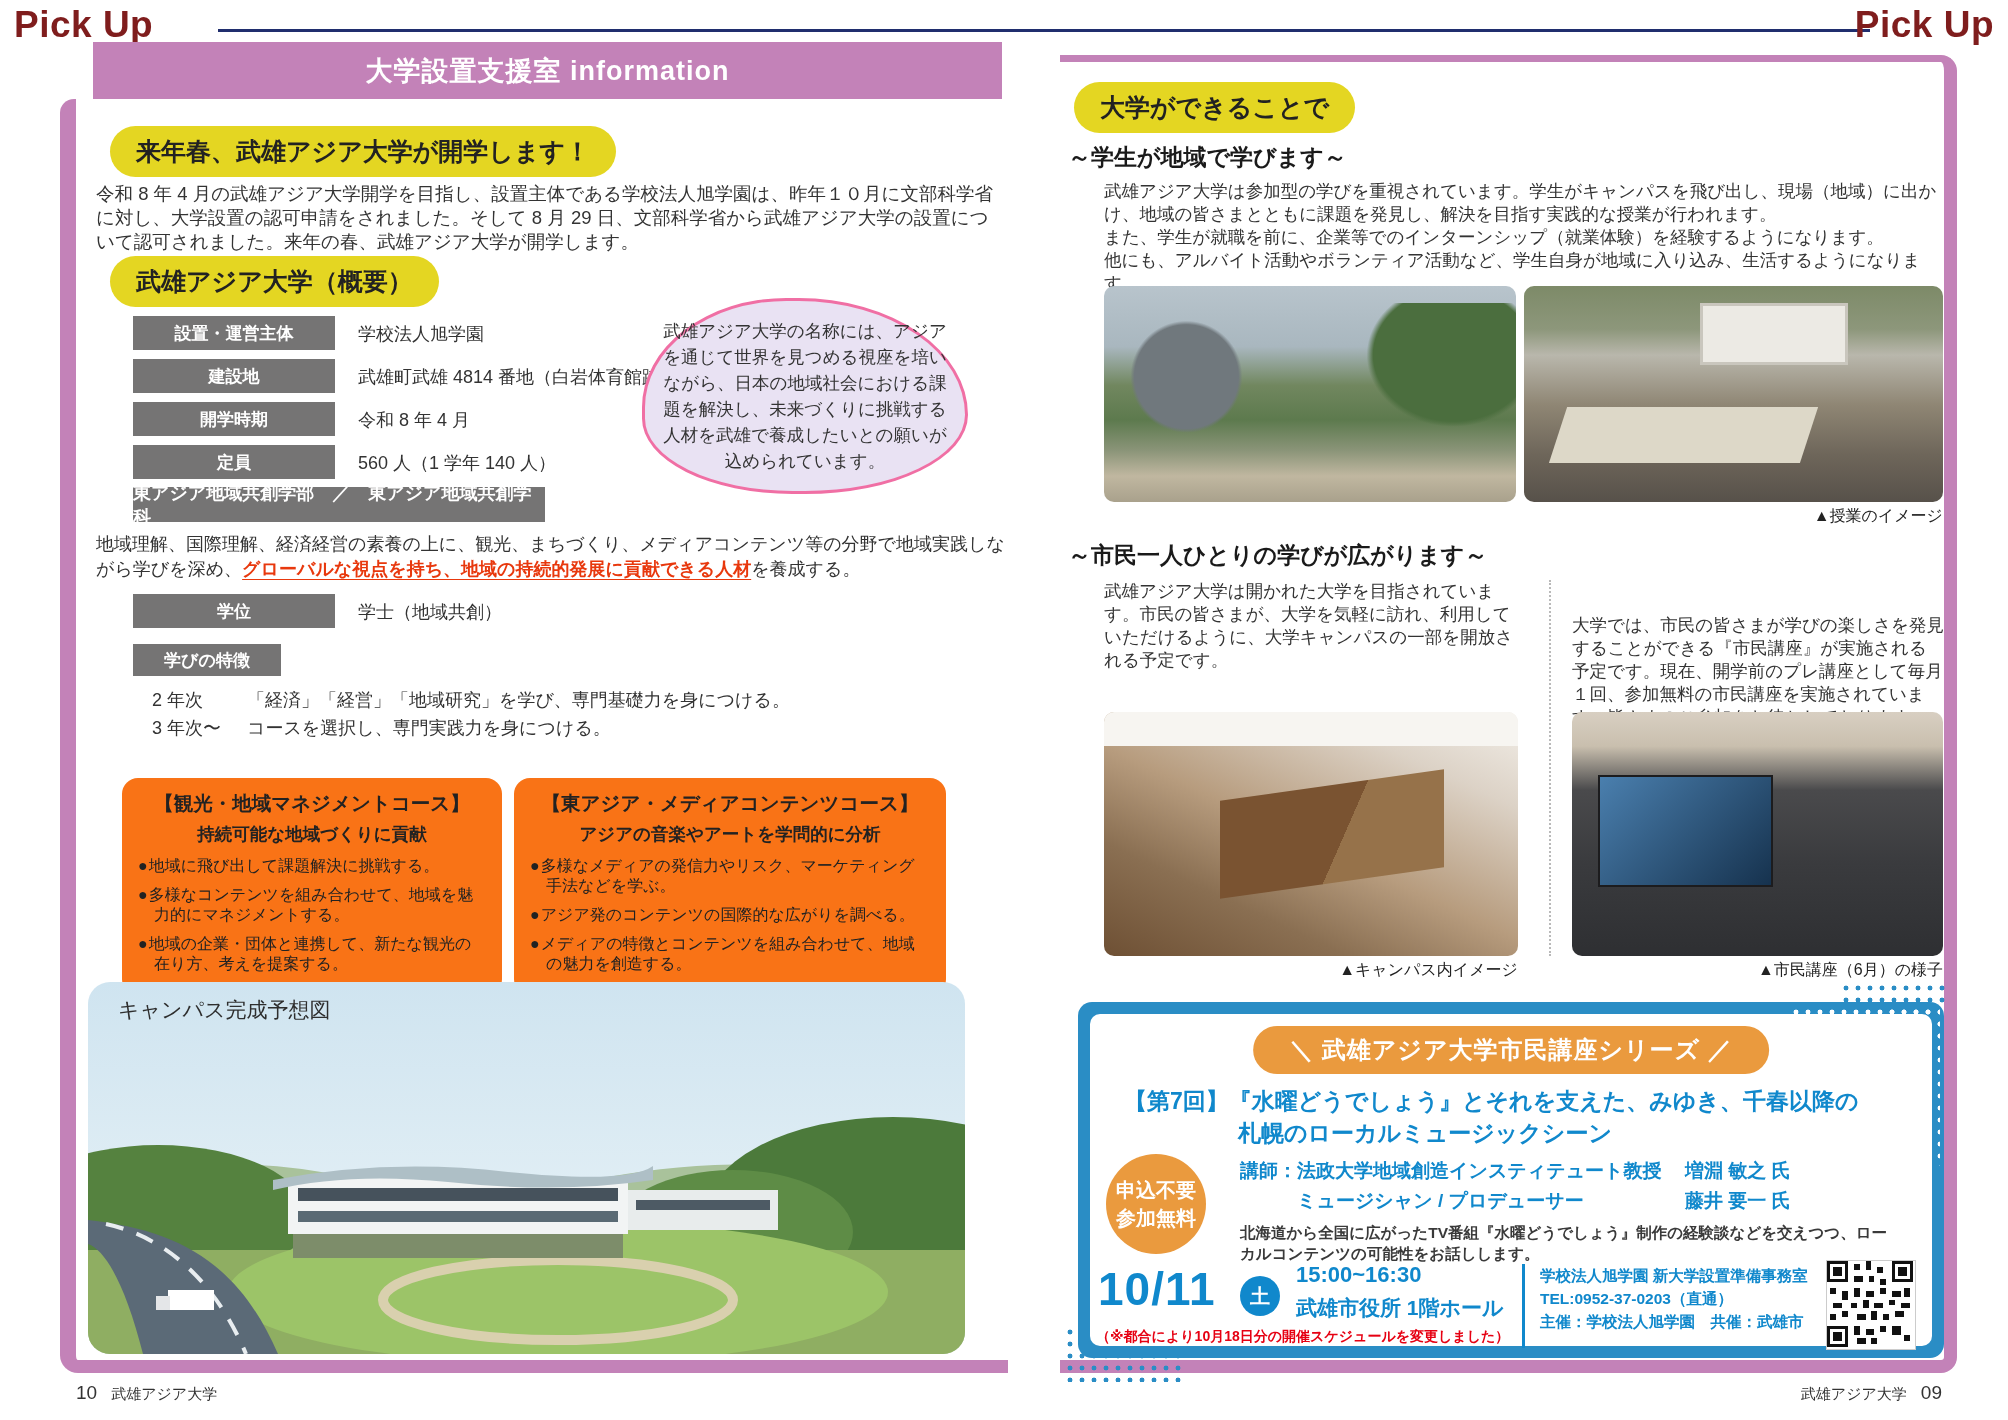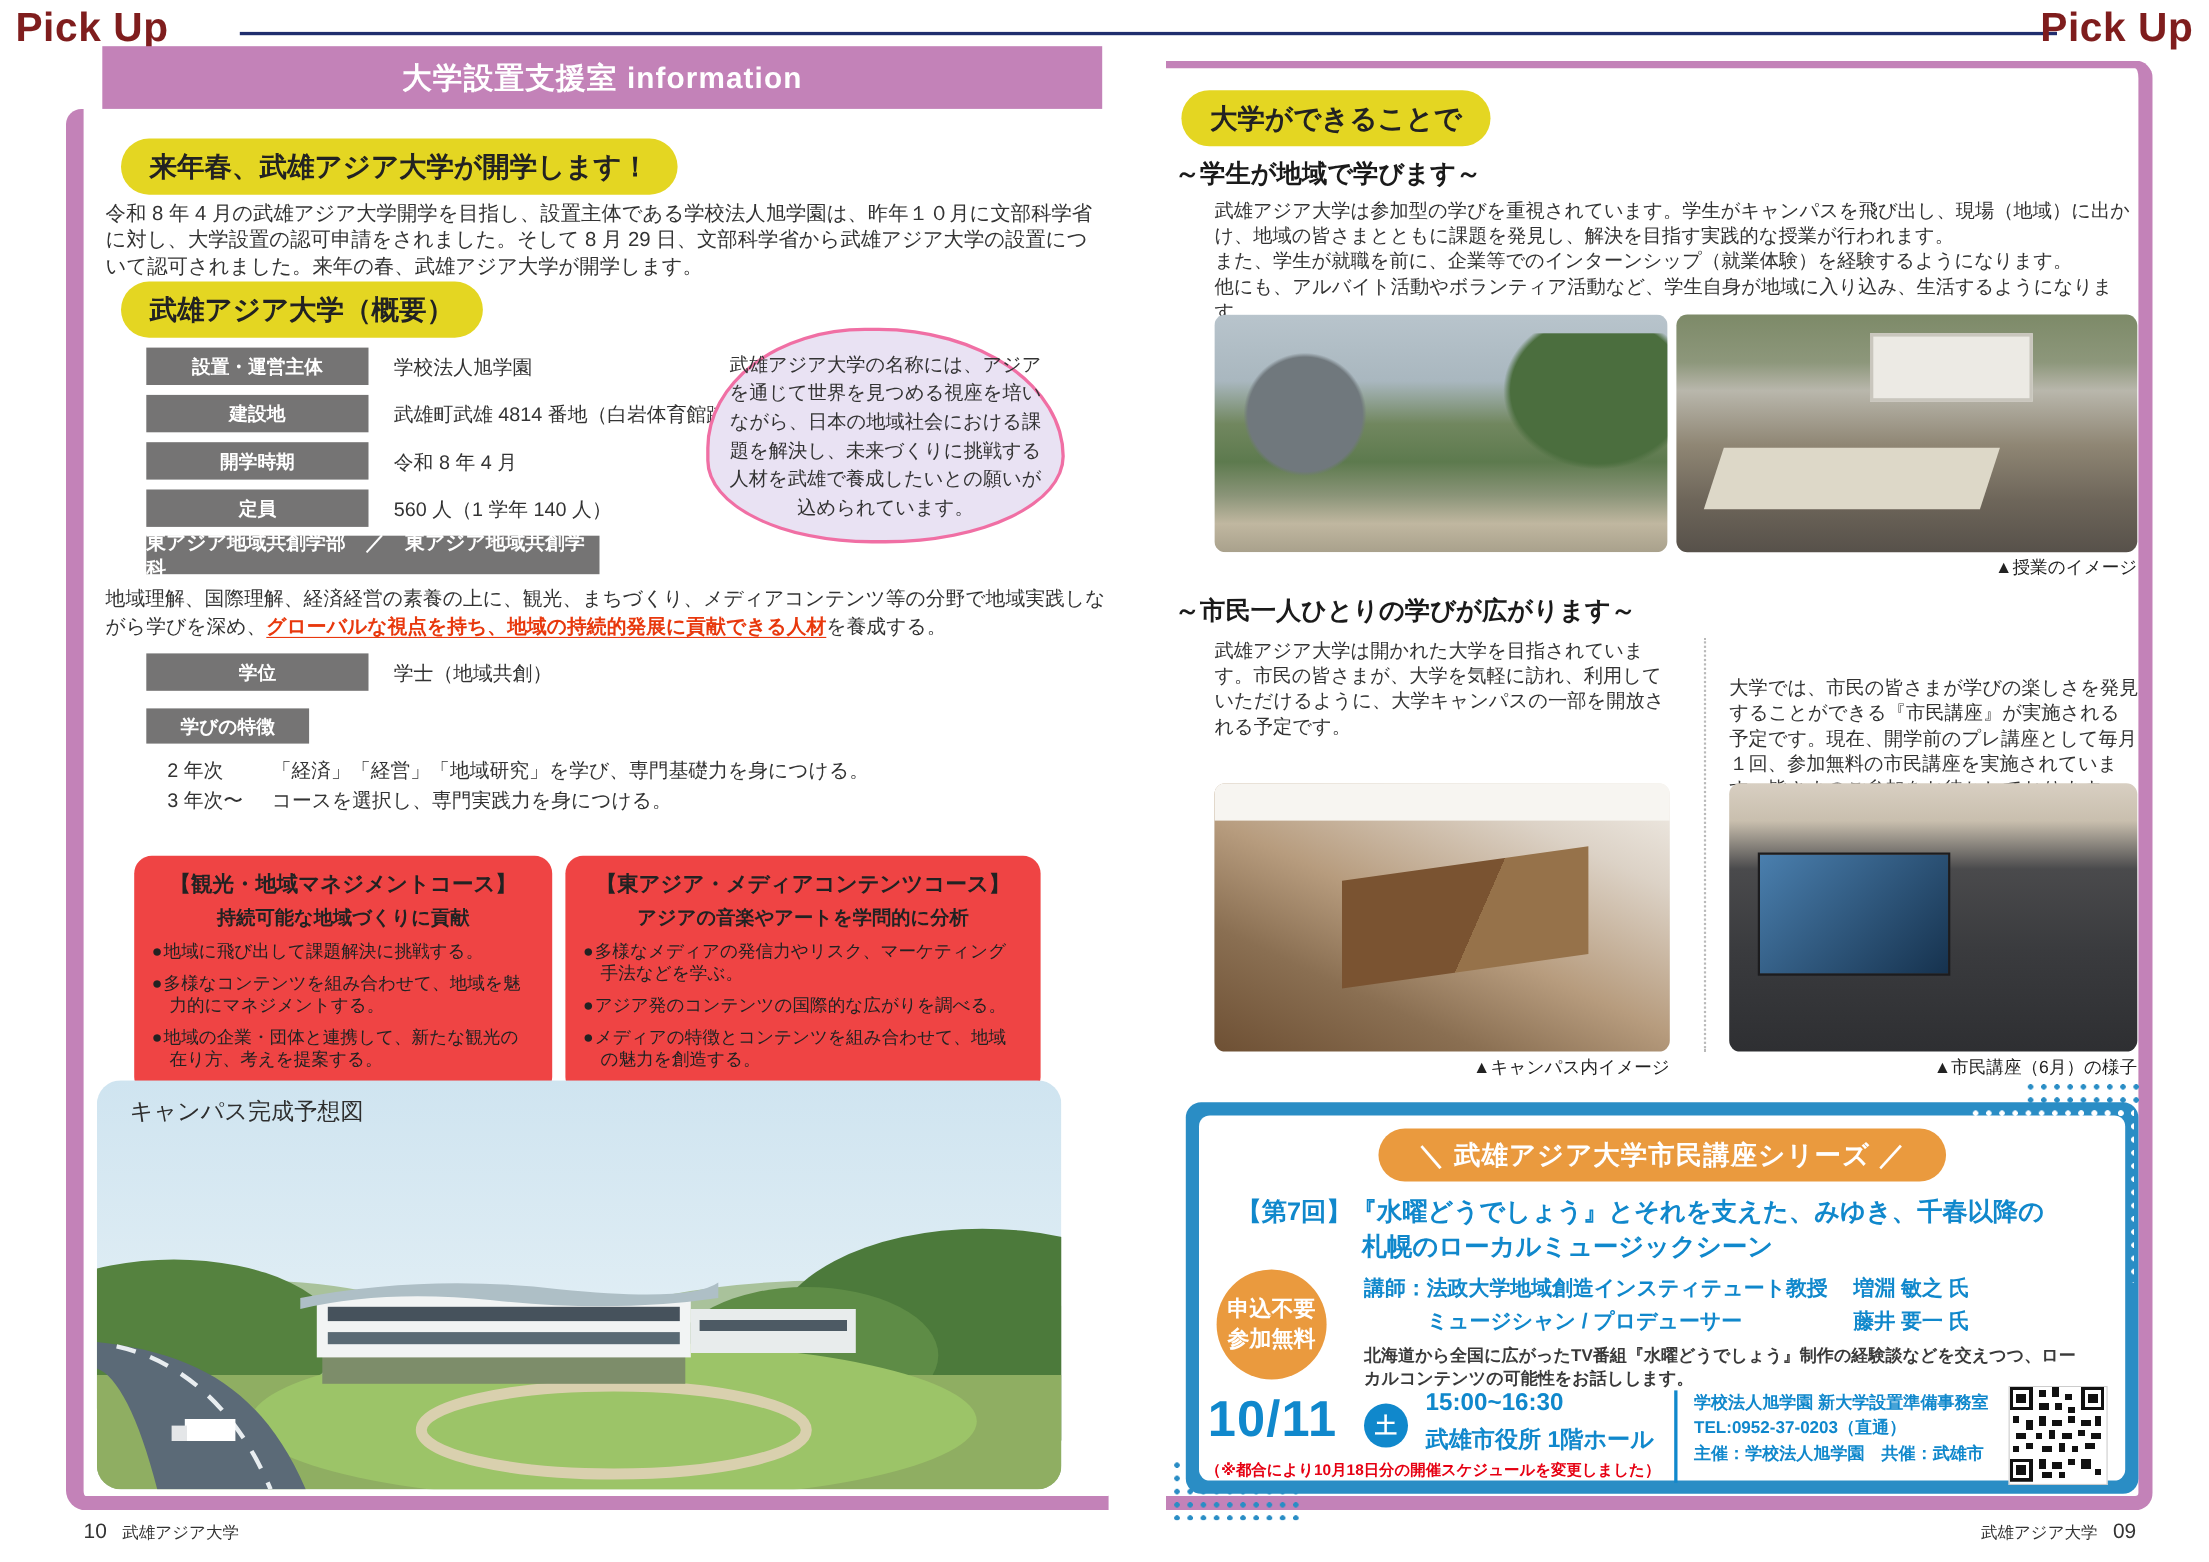--- a/index.html
+++ b/index.html
@@ -26,21 +26,21 @@
   .gval{font-size:18px;color:#333;white-space:nowrap;}
   
   .bubble{background:#e9e2f3;border:3px solid #f06fa4;
           border-radius:46% 54% 52% 48% / 58% 62% 42% 40%;
           display:flex;align-items:center;justify-content:center;text-align:center;
           font-size:17.5px;line-height:26px;color:#333;padding:10px 16px;box-sizing:border-box;}
   .redline{color:#e8380d;font-weight:700;text-decoration:underline;text-underline-offset:4px;}
   .feat-row{display:flex;font-size:18px;line-height:24px;margin-bottom:4px;color:#333;}
   .feat-year{width:95px;flex:none;}
   
-  .course{background:#ef4444;border-radius:16px;padding:12px 16px;box-sizing:border-box;color:#222;}
+  .course{background:#f97316;border-radius:16px;padding:12px 16px;box-sizing:border-box;color:#222;}
   .course-title{text-align:center;font-weight:800;font-size:19.5px;}
   .course-sub{text-align:center;font-weight:700;font-size:17.5px;margin:5px 0 10px;}
   .course ul{margin:0;padding:0;list-style:none;}
   .course li{font-size:16px;line-height:20px;margin-bottom:9px;text-indent:-16px;padding-left:16px;}
   .course li::before{content:"●";margin-right:1px;}
   
   .photo{border-radius:10px;overflow:hidden;position:absolute;}
   .caption{font-size:16px;color:#222;text-align:right;font-weight:500;}
   .sec-head{font-size:23px;font-weight:800;color:#1a1a1a;white-space:nowrap;}
   .col-txt{font-size:17.5px;line-height:23px;color:#333;}

